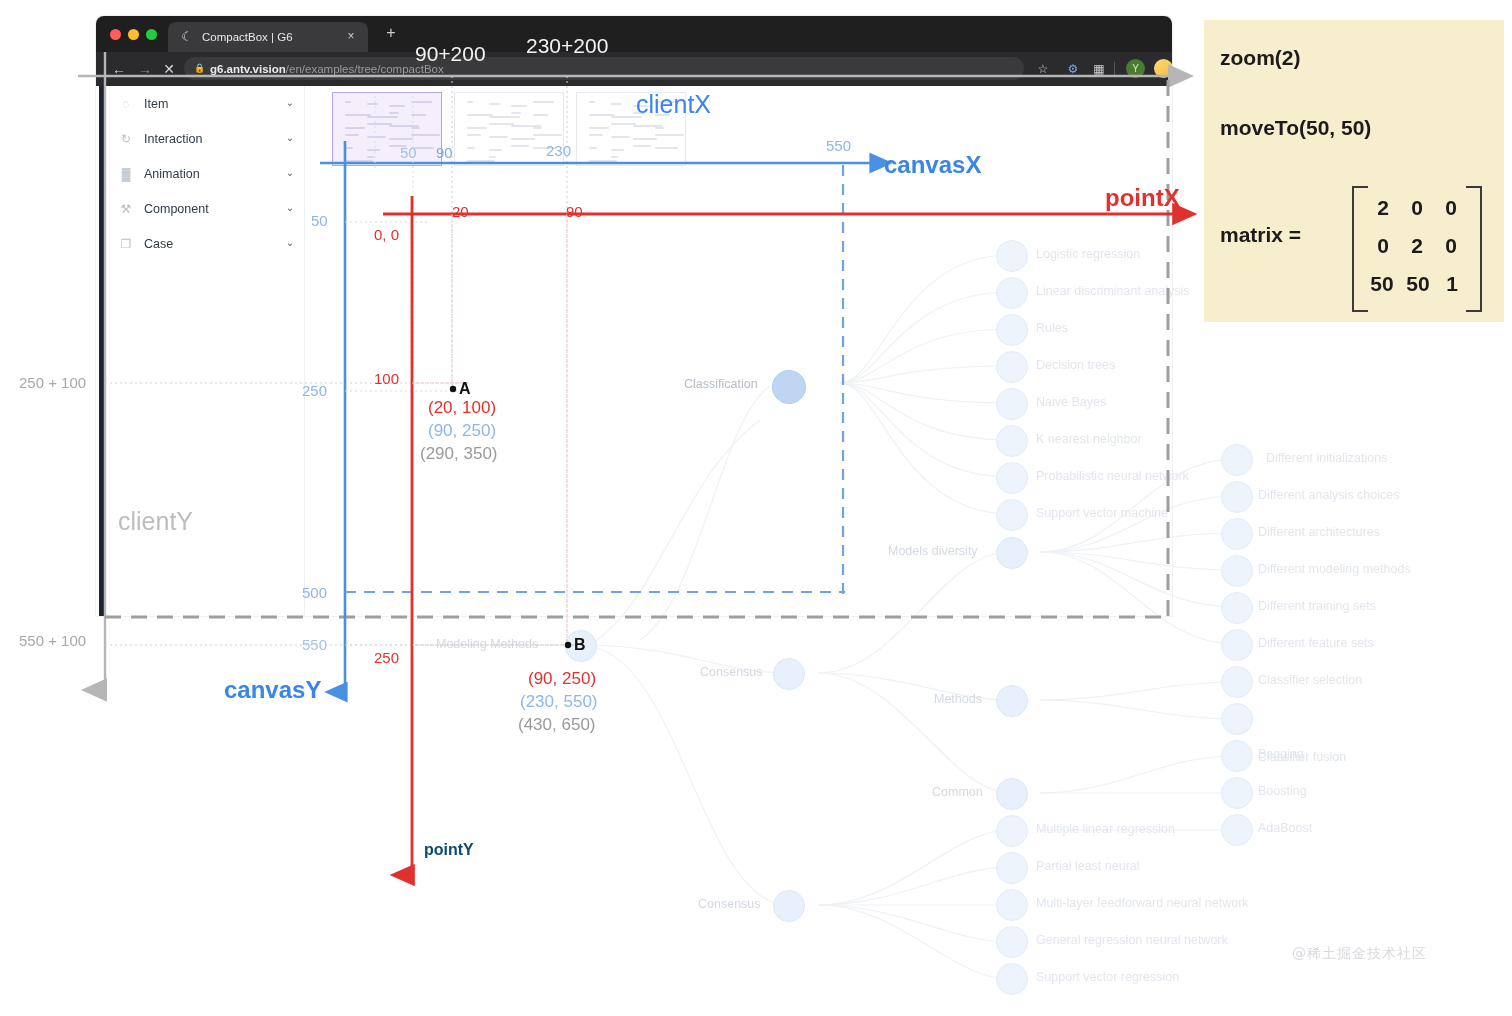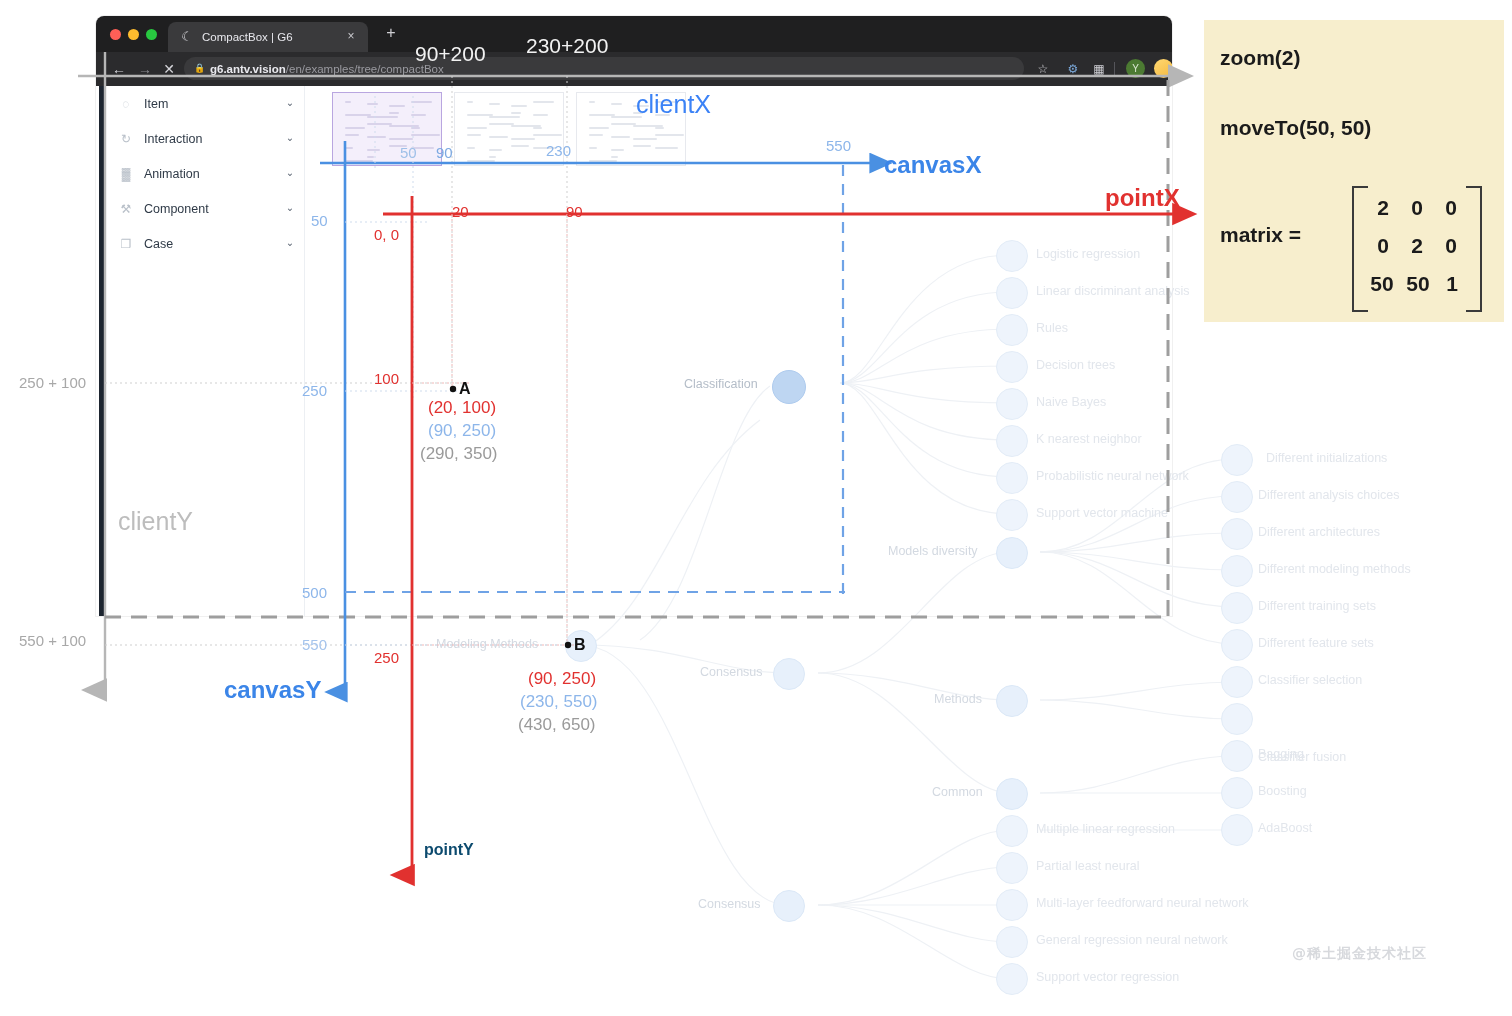--- a/index.html
+++ b/index.html
@@ -141,21 +141,20 @@
   .brk{position:absolute;top:0;width:14px;height:122px;border:2px solid #3a3a3a;}
   #brk-l{left:0;border-right:none;}
   #brk-r{right:0;border-left:none;}
   .mrow{position:absolute;left:14px;width:102px;height:38px;
         font-size:21px;font-weight:700;color:#1b1b1b;line-height:38px;}
   .mcell{position:absolute;text-align:center;}
 
   #watermark{
     left:1292px;top:945px;font-size:14px;color:#d7d9dd;letter-spacing:1px;
     font-family:"DejaVu Sans", sans-serif;
-    font-weight:bold;
   }
 </style>
 </head>
 <body>
 
 <div class="abs" id="browser-window">
 
   <div id="tabstrip">
     <div class="traffic" id="tl-close"></div>
     <div class="traffic" id="tl-min"></div>

